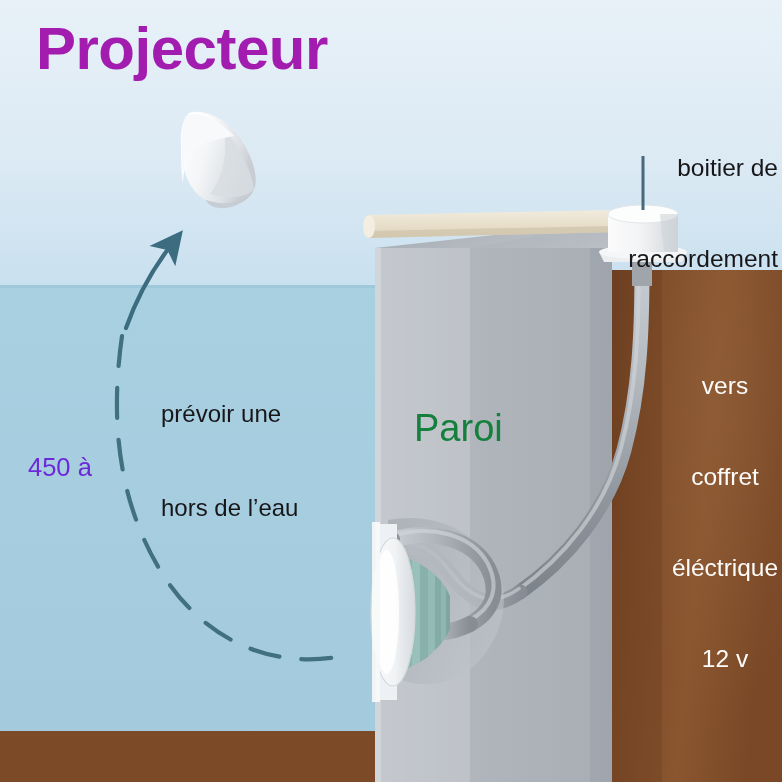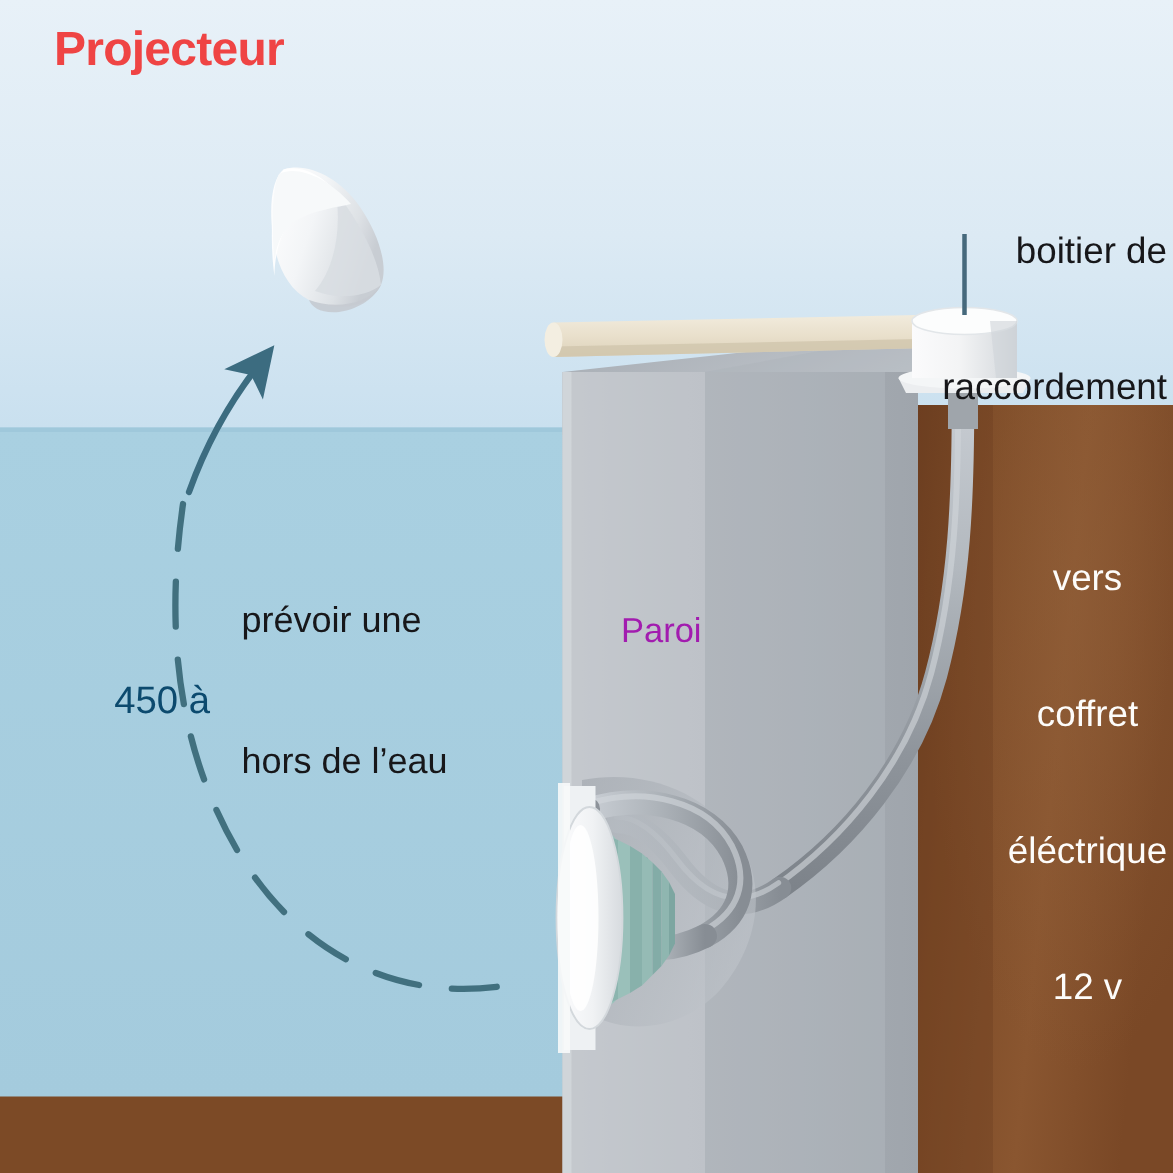--- a/index.html
+++ b/index.html
@@ -1,25 +1,25 @@
 <!DOCTYPE html>
 <html><head>
 <meta charset="utf-8">
 <style>
   html,body{margin:0;padding:0;background:#fff;}
   body{font-family:"Liberation Sans","DejaVu Sans",sans-serif;}
   #stage{position:relative;width:782px;height:782px;overflow:hidden;}
   #stage svg{position:absolute;left:0;top:0;}
   .lbl{position:absolute;margin:0;padding:0;white-space:pre;}
-  #title{left:36px;top:14px;font-size:32px;font-weight:bold;color:#ef4444;letter-spacing:-0.5px;}
+  #title{left:36px;top:14px;font-size:60px;font-weight:bold;color:#a21caf;letter-spacing:-0.5px;}
   #lbl-boitier{left:568px;top:92px;font-size:24.5px;color:#17171a;text-align:right;line-height:1.24;width:210px;}
   #lbl-vers{left:666px;top:310px;font-size:24.5px;color:#fdfcfa;text-align:center;line-height:1.24;width:118px;}
-  #lbl-mm{left:28px;top:386px;font-size:25.5px;color:#0c4a6e;text-align:right;line-height:1.27;width:112px;}
+  #lbl-mm{left:28px;top:386px;font-size:25.5px;color:#6d28d9;text-align:left;line-height:1.27;width:112px;}
   #lbl-prevoir{left:161px;top:336px;font-size:24px;color:#17171a;line-height:1.30;}
-  #lbl-paroi{left:414px;top:407px;font-size:23px;color:#a21caf;}
+  #lbl-paroi{left:414px;top:407px;font-size:38px;color:#15803d;}
 </style>
 </head>
 <body>
 
 <div id="stage">
 
   <svg width="782" height="782" viewBox="0 0 782 782">
     <defs>
       <linearGradient id="gSky" x1="0" y1="0" x2="0" y2="1">
         <stop offset="0" stop-color="#e8f1f8"></stop>

